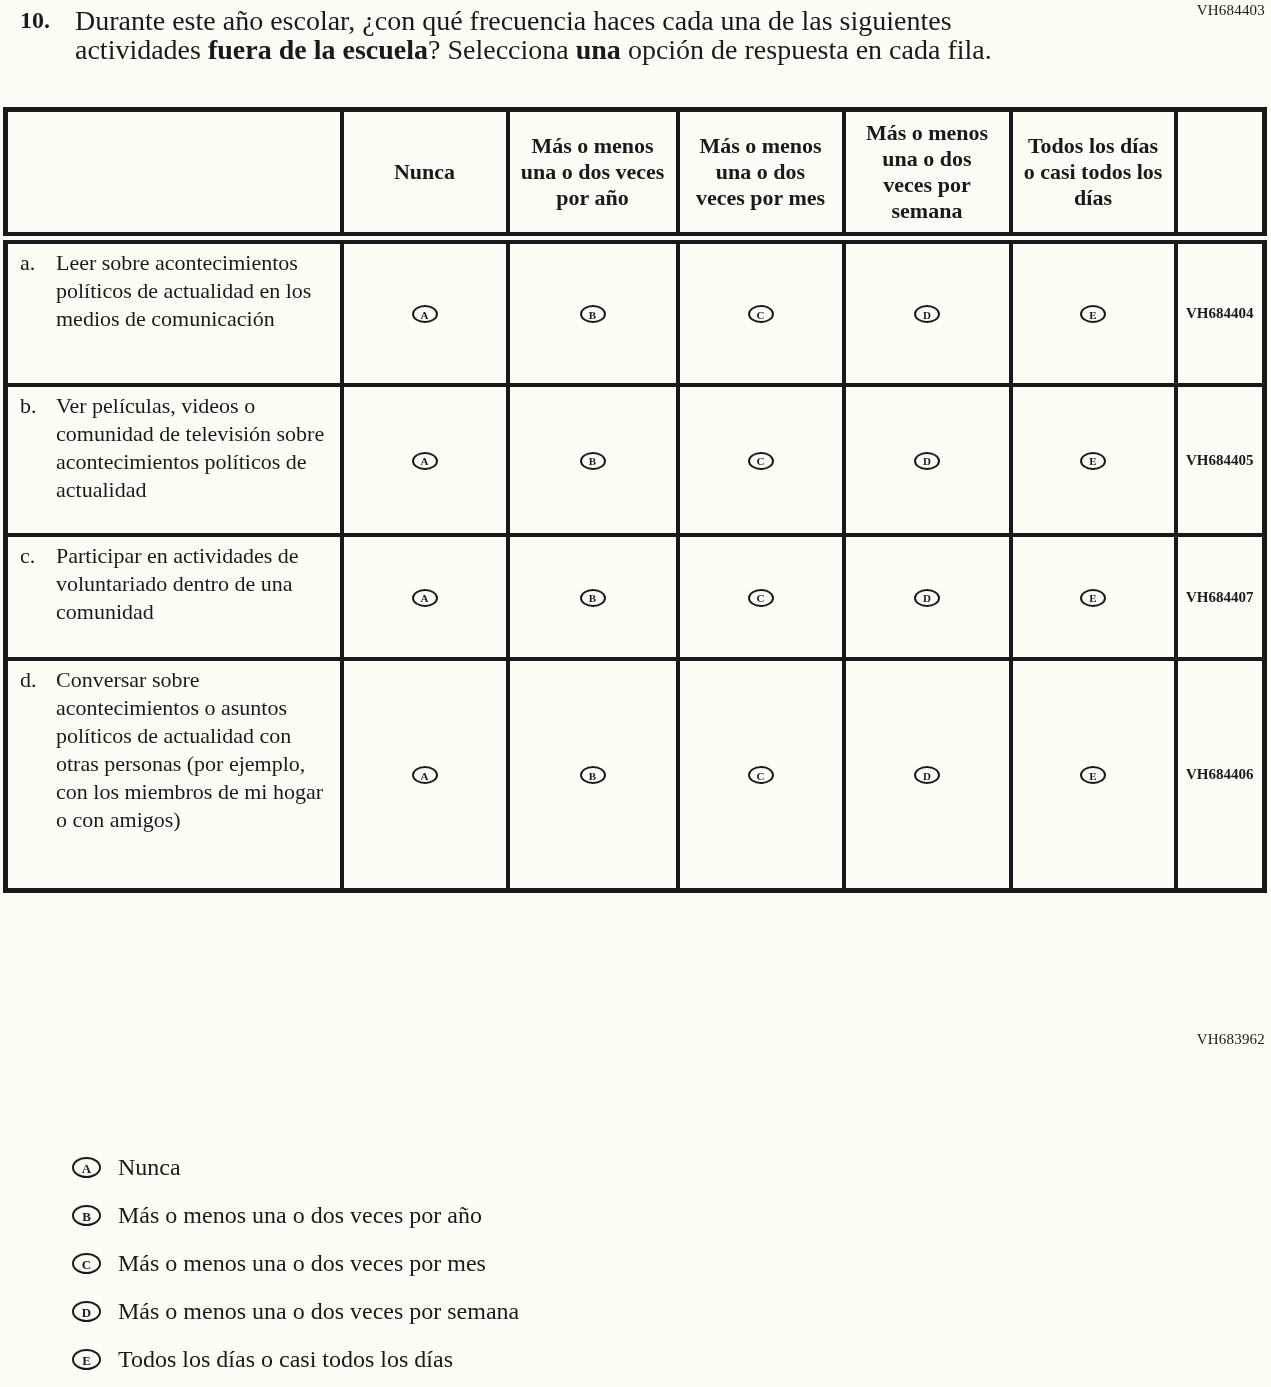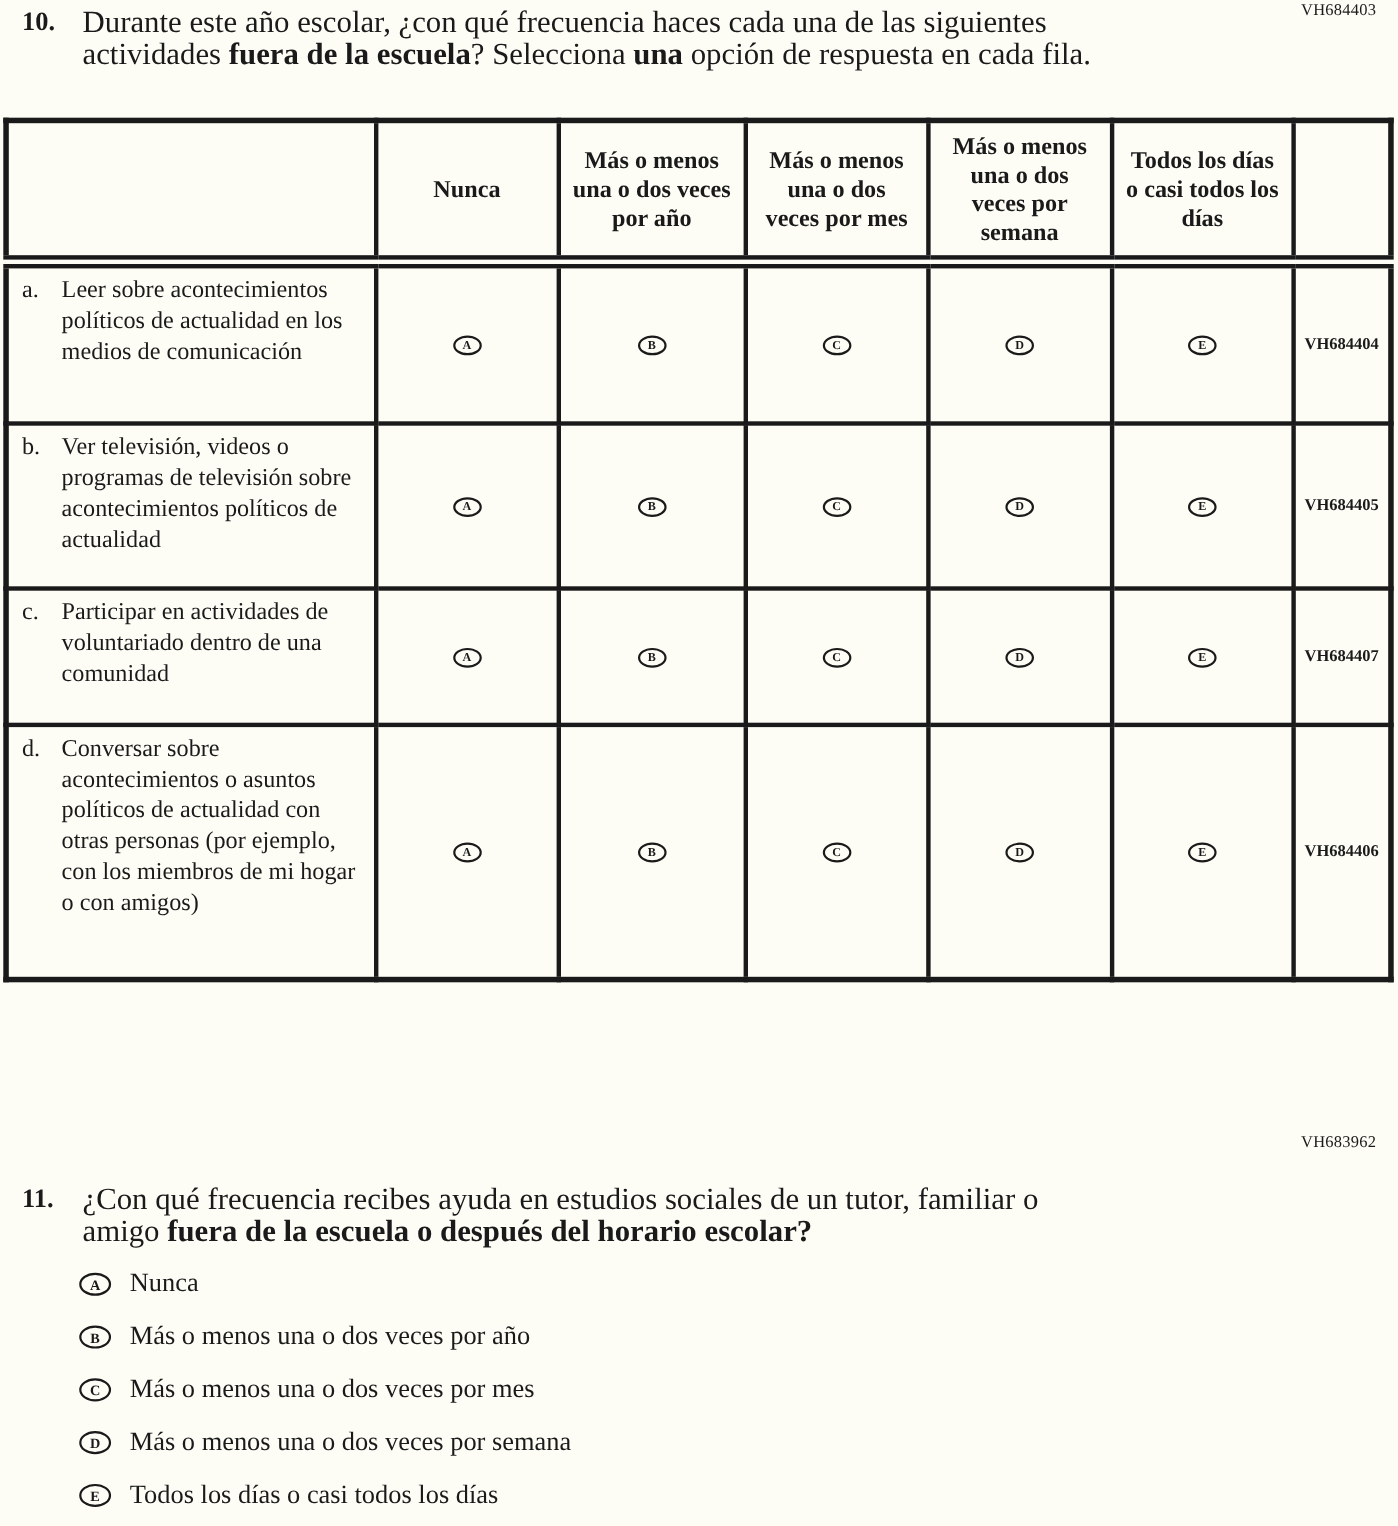--- a/index.html
+++ b/index.html
@@ -11,21 +11,21 @@
   }
   .page{
     position:relative;
     width:1271px;
     height:1387px;
     background:#fdfdf6;
     overflow:hidden;
   }
   .code{
     position:absolute;
-    right:20px;
+    right:6px;
     font-size:15px;
     letter-spacing:0.2px;
     color:#1a1a1a;
   }
   .code-q10{top:2px;}
   .code-q11{top:1031px;}
   .question{
     position:absolute;
     left:20px;
     display:flex;
@@ -187,21 +187,21 @@
             </span></td>
         <td class="opt"><span class="bubble">
               <i>E</i>
             </span></td>
         <td class="codecell">VH684404</td>
       </tr>
       <tr style="height:150px;">
         <td class="act">
           <div class="rowlab">
             <span class="rletter">b.</span>
-            <span class="rtext">Ver televisión, videos o programas de televisión sobre acontecimientos políticos de actualidad</span>
+            <span class="rtext">Ver películas, videos o comunidad de televisión sobre acontecimientos políticos de actualidad</span>
           </div>
         </td>
         <td class="opt"><span class="bubble">
               <i>A</i>
             </span></td>
         <td class="opt"><span class="bubble">
               <i>B</i>
             </span></td>
         <td class="opt"><span class="bubble">
               <i>C</i>
@@ -260,51 +260,47 @@
         <td class="opt"><span class="bubble">
               <i>E</i>
             </span></td>
         <td class="codecell">VH684406</td>
       </tr>
     </tbody>
   </table>
 
   <div class="code code-q11">VH683962</div>
 
-  <div class="question q11">
-    <div class="qnum">11.</div>
-    <div class="qtext"><span>¿Con qué frecuencia recibes ayuda en estudios sociales de un tutor, familiar o amigo </span><b>fuera de la escuela o después del horario escolar?</b></div>
+
+  <div class="options">
+    <div class="optrow">
+      <span class="bubble">
+          <i>A</i>
+        </span>
+      <span class="olabel">Nunca</span>
+    </div>
+    <div class="optrow">
+      <span class="bubble">
+          <i>B</i>
+        </span>
+      <span class="olabel">Más o menos una o dos veces por año</span>
+    </div>
+    <div class="optrow">
+      <span class="bubble">
+          <i>C</i>
+        </span>
+      <span class="olabel">Más o menos una o dos veces por mes</span>
+    </div>
+    <div class="optrow">
+      <span class="bubble">
+          <i>D</i>
+        </span>
+      <span class="olabel">Más o menos una o dos veces por semana</span>
+    </div>
+    <div class="optrow">
+      <span class="bubble">
+          <i>E</i>
+        </span>
+      <span class="olabel">Todos los días o casi todos los días</span>
+    </div>
   </div>
 
-  <div class="options">
-    <div class="optrow">
-      <span class="bubble">
-          <i>A</i>
-        </span>
-      <span class="olabel">Nunca</span>
-    </div>
-    <div class="optrow">
-      <span class="bubble">
-          <i>B</i>
-        </span>
-      <span class="olabel">Más o menos una o dos veces por año</span>
-    </div>
-    <div class="optrow">
-      <span class="bubble">
-          <i>C</i>
-        </span>
-      <span class="olabel">Más o menos una o dos veces por mes</span>
-    </div>
-    <div class="optrow">
-      <span class="bubble">
-          <i>D</i>
-        </span>
-      <span class="olabel">Más o menos una o dos veces por semana</span>
-    </div>
-    <div class="optrow">
-      <span class="bubble">
-          <i>E</i>
-        </span>
-      <span class="olabel">Todos los días o casi todos los días</span>
-    </div>
-  </div>
-
 </div>
 
 </body></html>

